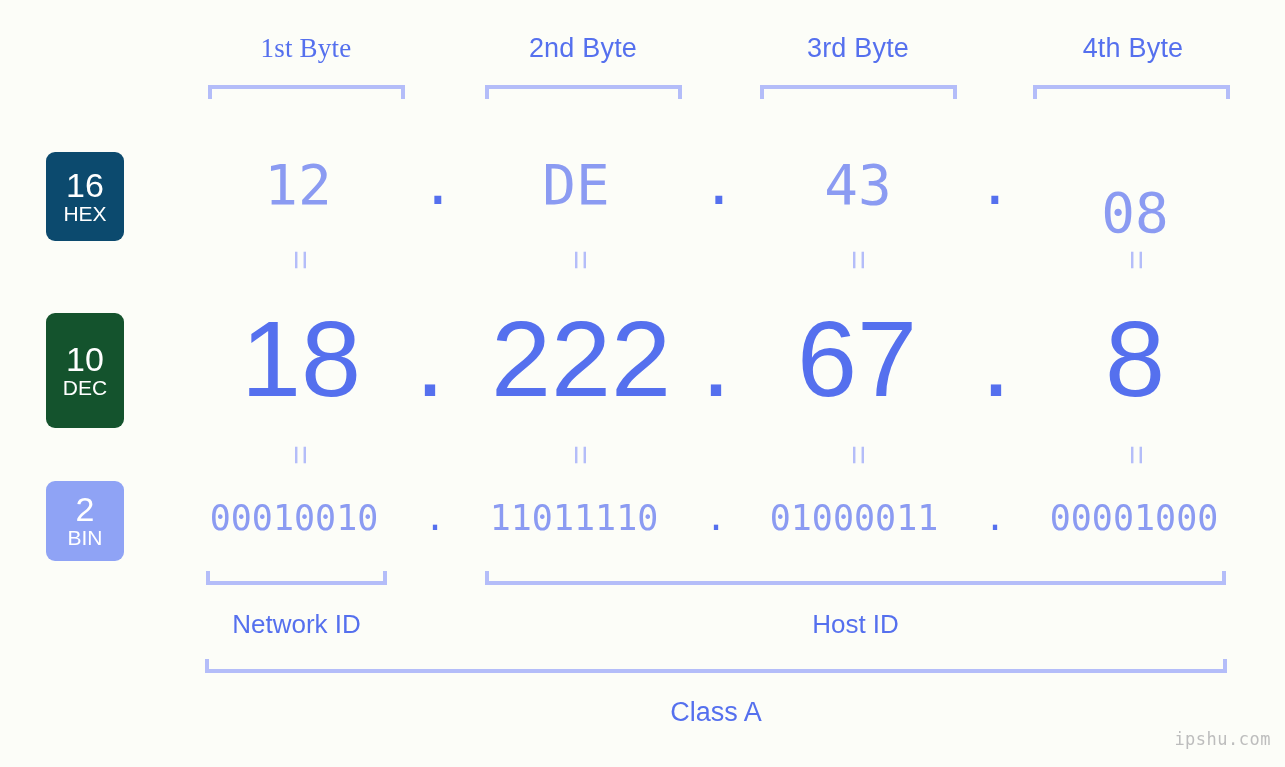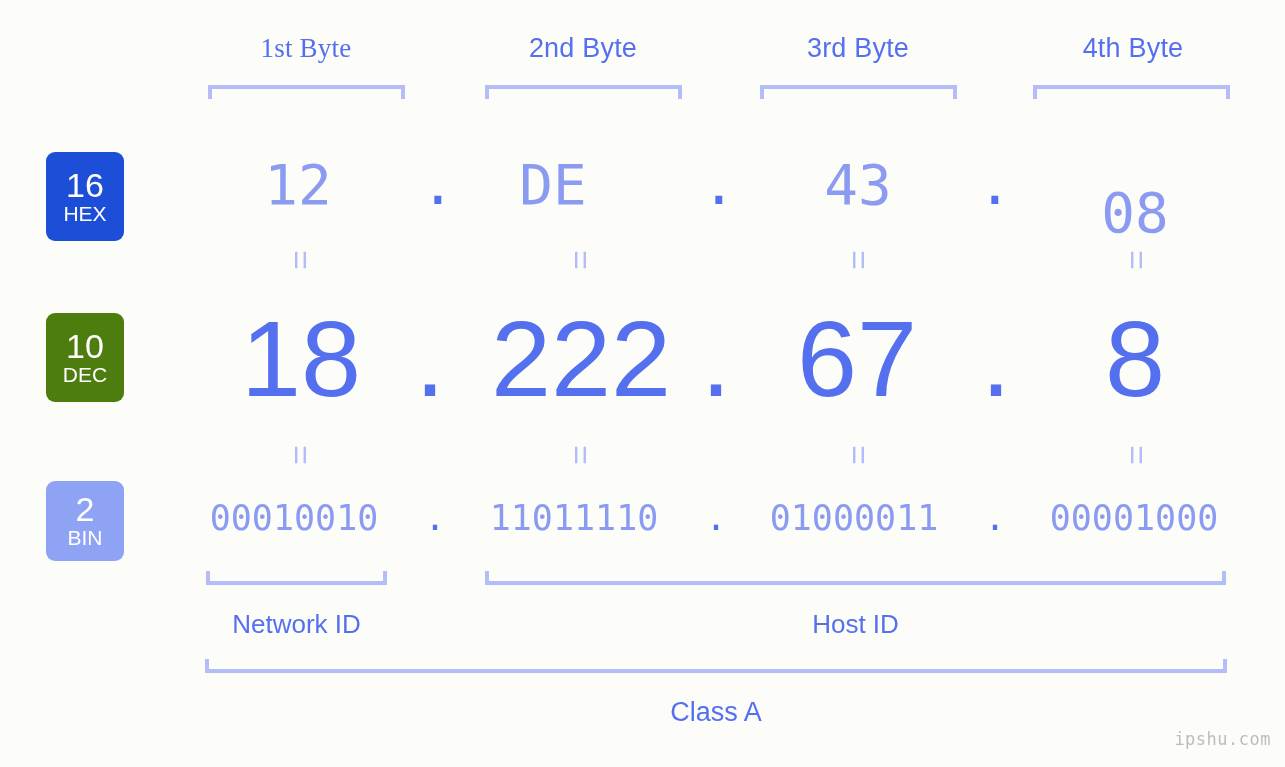--- a/index.html
+++ b/index.html
@@ -72,22 +72,22 @@
     font-size: 34px;
     line-height: 34px;
     font-family: "Liberation Sans", sans-serif;
   }
   .base-badge .nm {
     font-size: 21px;
     line-height: 24px;
     font-family: "Liberation Sans", sans-serif;
   }
 
-  #badge-hex { top: 152px; height: 89px; background: #1d4ed8; }
-  #badge-dec { top: 313px; height: 89px; background: #4d7c0f; }
+  #badge-hex { top: 152px; height: 89px; background: #0c4a6e; }
+  #badge-dec { top: 313px; height: 115px; background: #14532d; }
   #badge-bin { top: 481px; height: 80px; background: #8fa3f5; }
 
   
   .hex-val {
     position: absolute;
     top: 155px;
     width: 200px;
     text-align: center;
     font-size: 56px;
     line-height: 60px;
@@ -217,21 +217,21 @@
     <span class="num">10</span>
     <span class="nm">DEC</span>
   </div>
   <div class="base-badge" id="badge-bin">
     <span class="num">2</span>
     <span class="nm">BIN</span>
   </div>
 
   <div class="hex-val" style="left:198px;">12</div>
   <div class="hex-dot" style="left:421px;">.</div>
-  <div class="hex-val" style="left:453px;">DE</div>
+  <div class="hex-val" style="left:476px;">DE</div>
   <div class="hex-dot" style="left:702px;">.</div>
   <div class="hex-val" style="left:758px;">43</div>
   <div class="hex-dot" style="left:978px;">.</div>
   <div class="hex-val" style="left:1035px;margin-top:28px;">08</div>
 
   <div class="eq-mark" style="left:281px; top:243px;">=</div>
   <div class="eq-mark" style="left:561px; top:243px;">=</div>
   <div class="eq-mark" style="left:839px; top:243px;">=</div>
   <div class="eq-mark" style="left:1117px; top:243px;">=</div>
 

